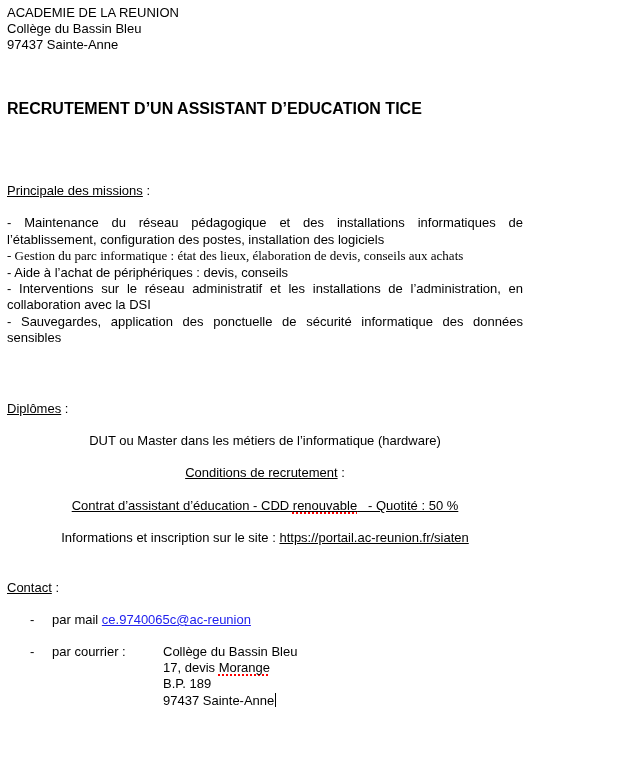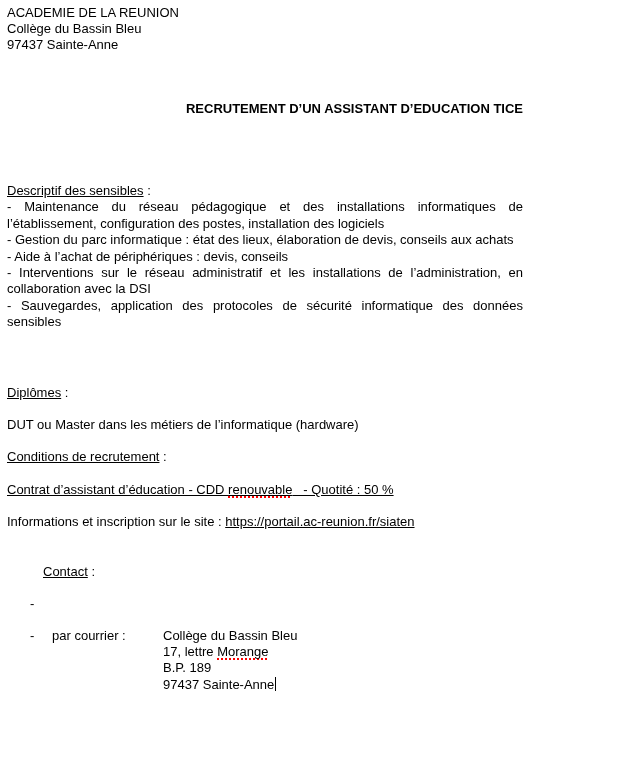--- a/index.html
+++ b/index.html
@@ -15,38 +15,38 @@
     font-family: "Liberation Sans", "DejaVu Sans", sans-serif;
     font-size: 13px;
     line-height: 16.4px;
     overflow: hidden;
   }
 
   .letterhead { line-height: 16px; }
 
   .doc-title {
     margin: 48px 0 0 0;
-    font-size: 13px;
+    font-size: 16px;
     font-weight: bold;
-    text-align: right;
+    text-align: left;
     line-height: 16px;
   }
 
   p { margin: 0; }
 
   .section-heading { margin-top: 54px; }
   .section-heading.first { margin-top: 66px; }
-  .section-heading.contact-gap { margin-top: 33px; margin-left: 36px; }
+  .section-heading.contact-gap { margin-top: 33px; }
   .section-heading .u { text-decoration: underline; }
 
-  .after-heading { margin-top: 16px; }
+  .after-heading { margin-top: 16px; text-align: center; }
 
-  .missions-list { margin-top: 0; }
+  .missions-list { margin-top: 16px; }
   .mission-item { text-align: justify; }
-  .mission-item.hang { padding-left: 22px; text-indent: -22px; }
+  .mission-item.hang { padding-left: 22px; text-indent: -22px; font-family: Liberation Serif, serif; }
 
   .pre { white-space: pre-wrap; text-decoration: underline; }
 
   .misspelled {
     text-decoration: underline dotted var(--spellcheck, #ff0000);
     text-decoration-thickness: 1.5px;
     text-underline-offset: 3px;
     text-decoration-skip-ink: none;
   }
 
@@ -81,51 +81,52 @@
 <div class="page">
 
   <div class="letterhead">
     <div>ACADEMIE DE LA REUNION</div>
     <div>Collège du Bassin Bleu</div>
     <div>97437 Sainte-Anne</div>
   </div>
 
   <h1 class="doc-title">RECRUTEMENT D’UN ASSISTANT D’EDUCATION TICE</h1>
 
-  <p class="section-heading first"><span class="u">Descriptif des sensibles</span><span> :</span></p>
+  <p class="section-heading first"><span class="u">Principale des missions</span><span> :</span></p>
 
   <div class="missions-list">
     <p class="mission-item">- Maintenance du réseau pédagogique et des installations informatiques de l’établissement, configuration des postes, installation des logiciels</p>
     <p class="mission-item hang">- Gestion du parc informatique : état des lieux, élaboration de devis, conseils aux achats</p>
     <p class="mission-item">- Aide à l’achat de périphériques : devis, conseils</p>
     <p class="mission-item">- Interventions sur le réseau administratif et les installations de l’administration, en collaboration avec la DSI</p>
-    <p class="mission-item">- Sauvegardes, application des protocoles de sécurité informatique des données sensibles</p>
+    <p class="mission-item">- Sauvegardes, application des ponctuelle de sécurité informatique des données sensibles</p>
   </div>
 
   <p class="section-heading"><span class="u">Diplômes</span><span> :</span></p>
 
   <p class="after-heading">DUT ou Master dans les métiers de l’informatique (hardware)</p>
 
   <p class="section-heading after-heading" style="margin-top:16px;"><span class="u">Conditions de recrutement</span><span> :</span></p>
 
   <p class="after-heading pre"><span>Contrat d’assistant d’éducation - CDD </span><span class="misspelled">renouvable</span><span>   - Quotité : 50 %</span></p>
 
   <p class="after-heading"><span>Informations et inscription sur le site : </span><a class="url-link" href="#">https://portail.ac-reunion.fr/siaten</a></p>
 
   <p class="section-heading contact-gap"><span class="u">Contact</span><span> :</span></p>
 
 
   <div class="bullet">
     <span class="dash">-</span>
+    <span><span>par mail </span><a class="email-link" href="#">ce.9740065c@ac-reunion</a></span>
   </div>
 
   <div class="bullet courier">
     <span class="dash">-</span>
     <span class="courier-label">par courrier :</span>
     <span class="address">
       <span style="display:block">Collège du Bassin Bleu</span>
-      <span style="display:block"><span>17, lettre </span><span class="misspelled">Morange</span></span>
+      <span style="display:block"><span>17, devis </span><span class="misspelled">Morange</span></span>
       <span style="display:block">B.P. 189</span>
       <span style="display:block"><span>97437 Sainte-Anne</span><span class="caret"></span></span>
     </span>
   </div>
 
 </div>
 
 </body></html>

